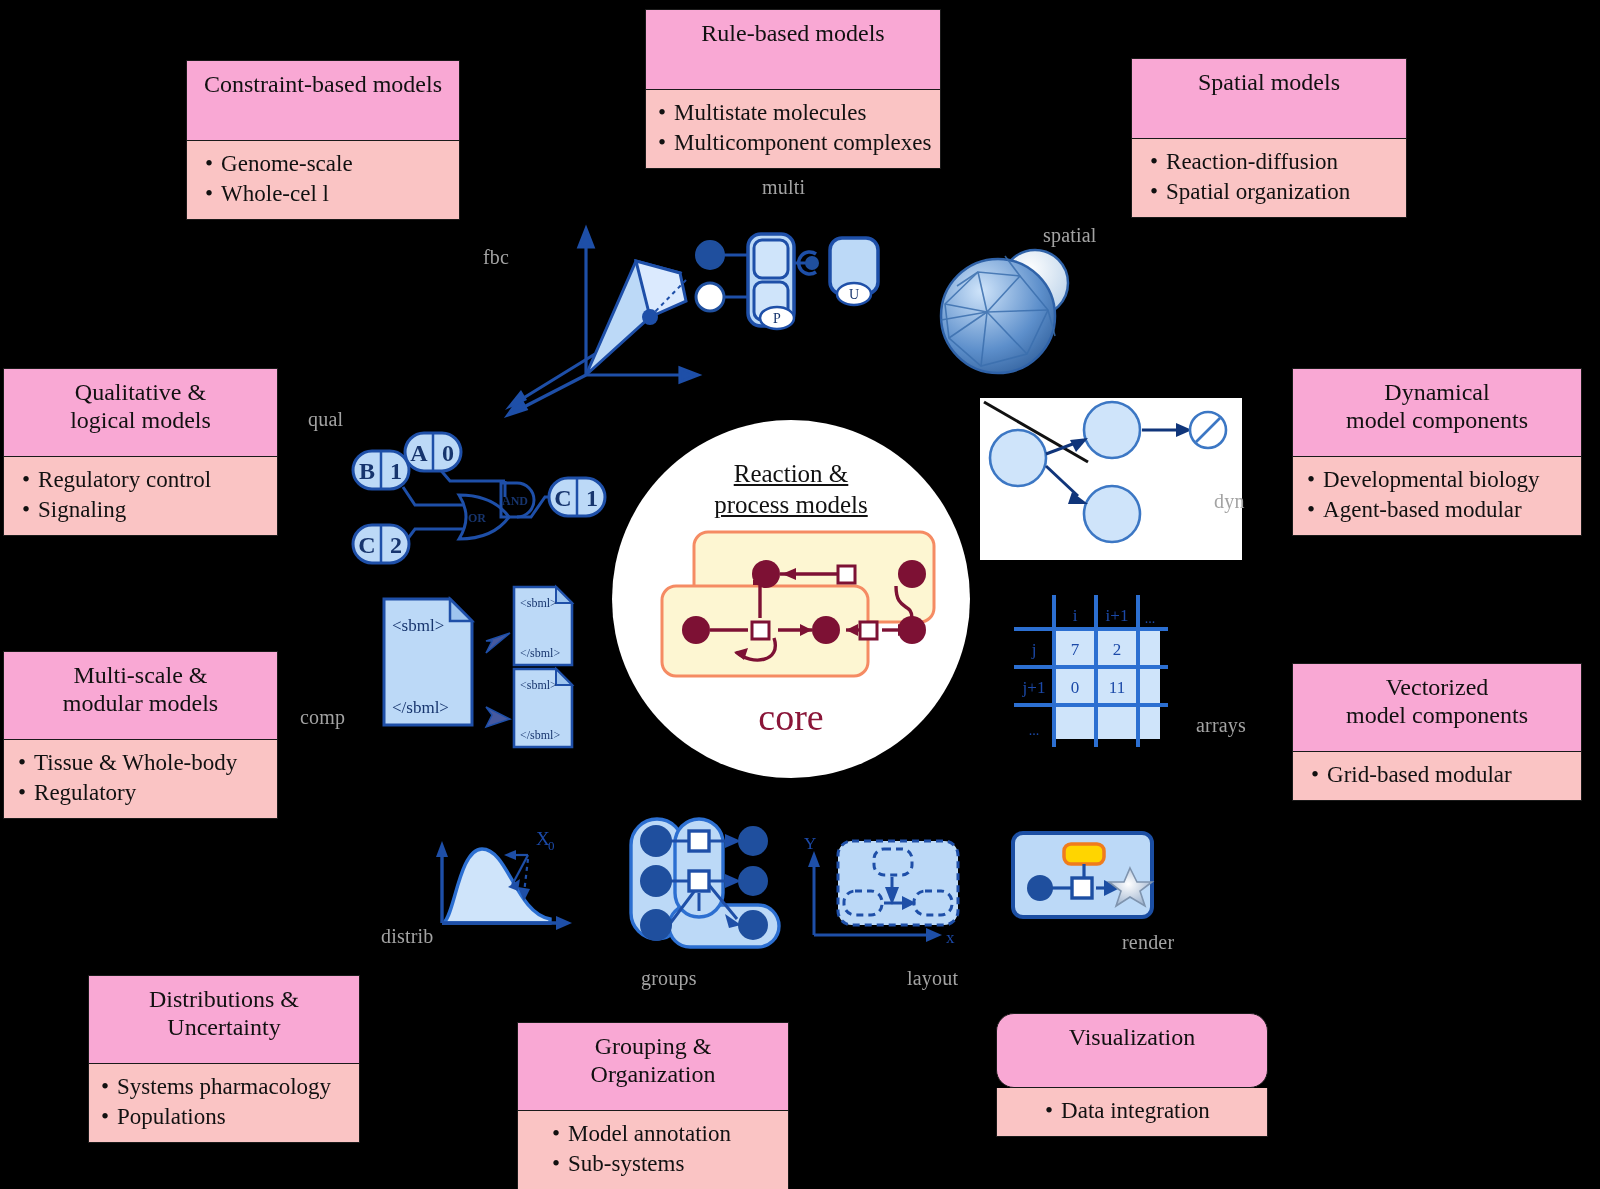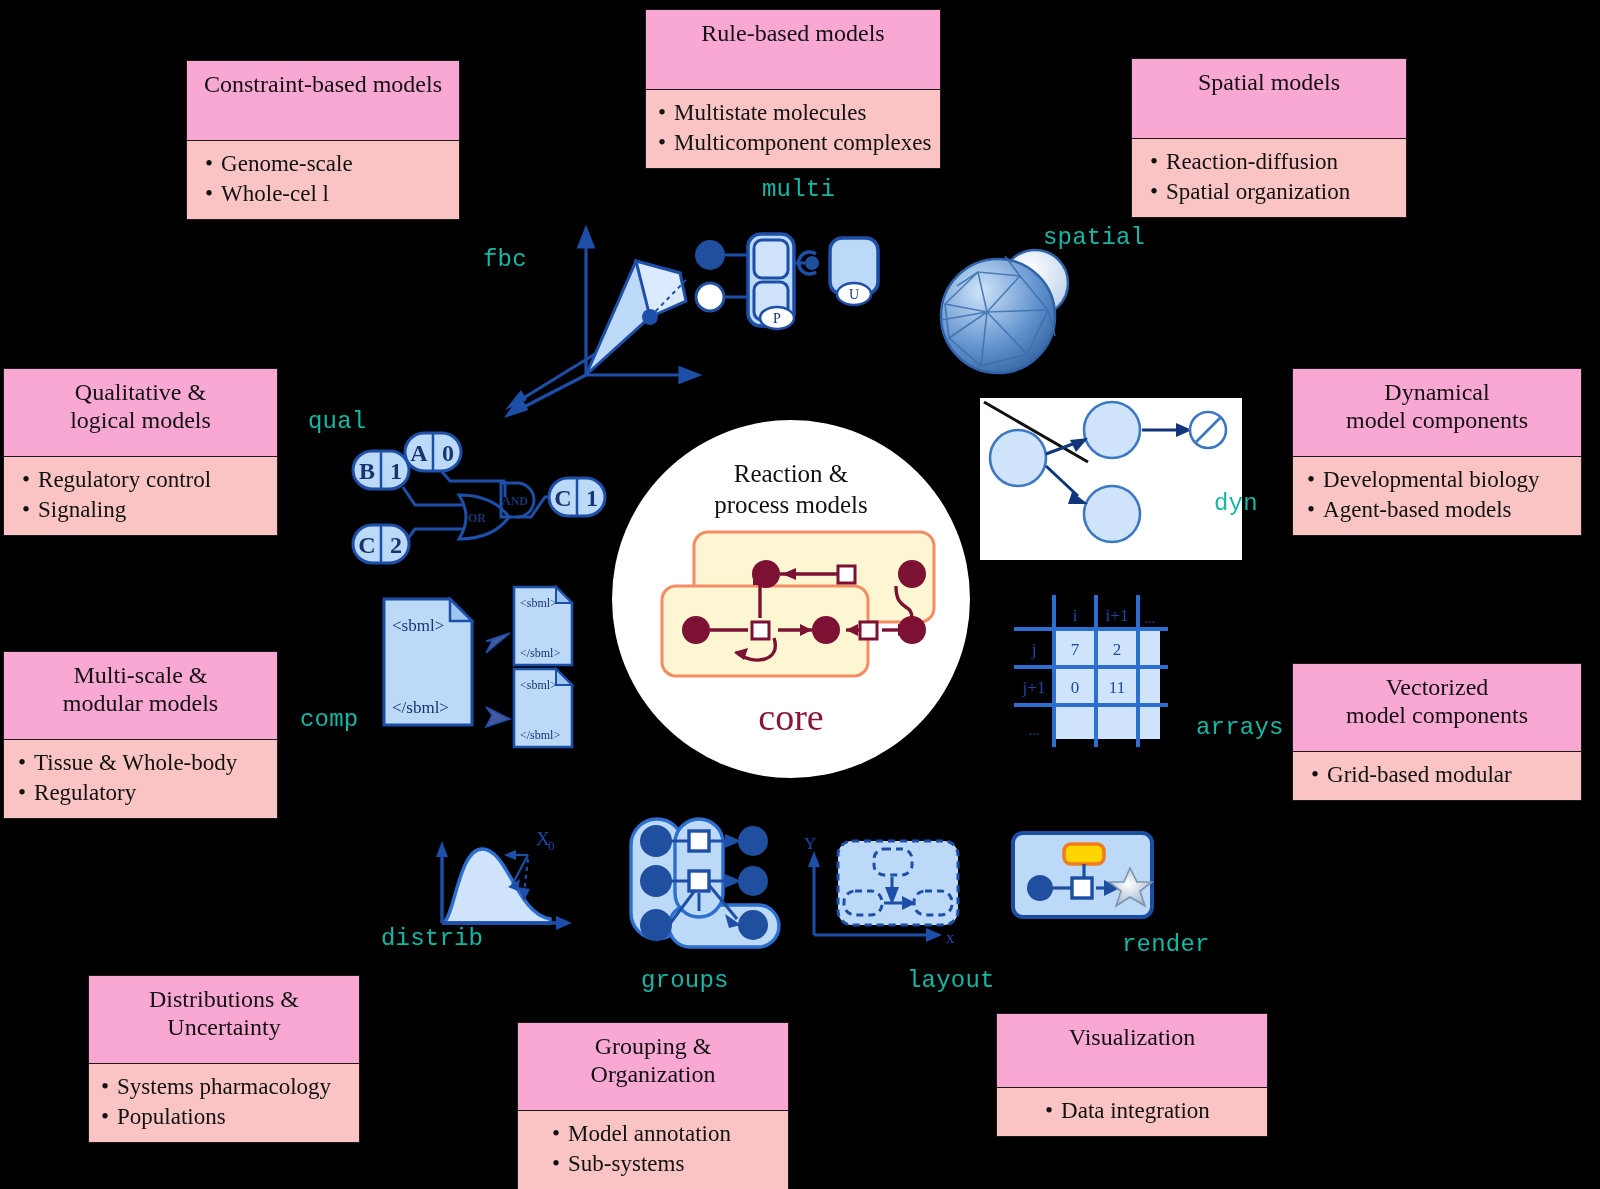--- a/index.html
+++ b/index.html
@@ -15,30 +15,30 @@
     padding:9px 8px 10px 8px;font-size:24px;
   }
   .card .body{
     background:#fac4c4;border:1px solid #1a1a1a;border-top:none;
     padding:8px 12px 10px 18px;color:#111;font-size:23px;line-height:1.30;
   }
   .card .body .li{white-space:nowrap;}
   .card .body .li::before{content:"\2022";margin-right:8px;}
 
   
-  .pkg{position:absolute;color:#14b8a6;font-size:24px;letter-spacing:.2px;
-       font-family:Liberation Mono, monospace;}
+  .pkg{position:absolute;color:#a3a3a3;font-size:20px;letter-spacing:.2px;
+       font-family:Liberation Serif, serif;}
 
   
   .core-circle{
     position:absolute;left:612px;top:420px;width:358px;height:358px;
     background:#ffffff;border-radius:50%;
   }
   .core-title{position:absolute;left:612px;top:458px;width:358px;
-    text-align:center;color:#111;font-size:25px;line-height:1.25;}
+    text-align:center;color:#111;font-size:25px;line-height:1.25;text-decoration:underline;}
   .core-label{position:absolute;left:612px;top:695px;width:358px;
     text-align:center;color:#8a1538;font-size:38px;}
 
   svg{position:absolute;left:0;top:0;overflow:visible;}
   .svgwrap{position:absolute;}
   .gl{font-family:"Liberation Serif","DejaVu Serif",serif;}
 </style>
 </head>
 <body>
 
@@ -450,21 +450,21 @@
       <div class="li">Reaction-diffusion</div>
       <div class="li">Spatial organization</div>
     </div>
   </div>
 
   <div class="card" style="left:1292px;top:368px;width:290px;">
     <div class="head" style="height:68px;white-space:pre-line;">Dynamical
 model components</div>
     <div class="body" style="padding-left:14px;">
       <div class="li">Developmental biology</div>
-      <div class="li">Agent-based models</div>
+      <div class="li">Agent-based modular</div>
     </div>
   </div>
 
   <div class="card" style="left:3px;top:651px;width:275px;">
     <div class="head" style="height:68px;white-space:pre-line;">Multi-scale &amp;
 modular models</div>
     <div class="body" style="padding-left:14px;">
       <div class="li">Tissue &amp; Whole-body</div>
       <div class="li">Regulatory</div>
     </div>
@@ -490,19 +490,19 @@
   <div class="card" style="left:517px;top:1022px;width:272px;">
     <div class="head" style="height:68px;white-space:pre-line;">Grouping &amp;
 Organization</div>
     <div class="body" style="padding-left:34px;">
       <div class="li">Model annotation</div>
       <div class="li">Sub-systems</div>
     </div>
   </div>
 
   <div class="card" style="left:996px;top:1013px;width:272px;">
-    <div class="head" style="height:54px;">Visualization</div>
+    <div class="head" style="height:54px;border-radius:18px;">Visualization</div>
     <div class="body" style="padding-left:48px;">
       <div class="li">Data integration</div>
     </div>
   </div>
 
 </div>
 
 </body></html>

